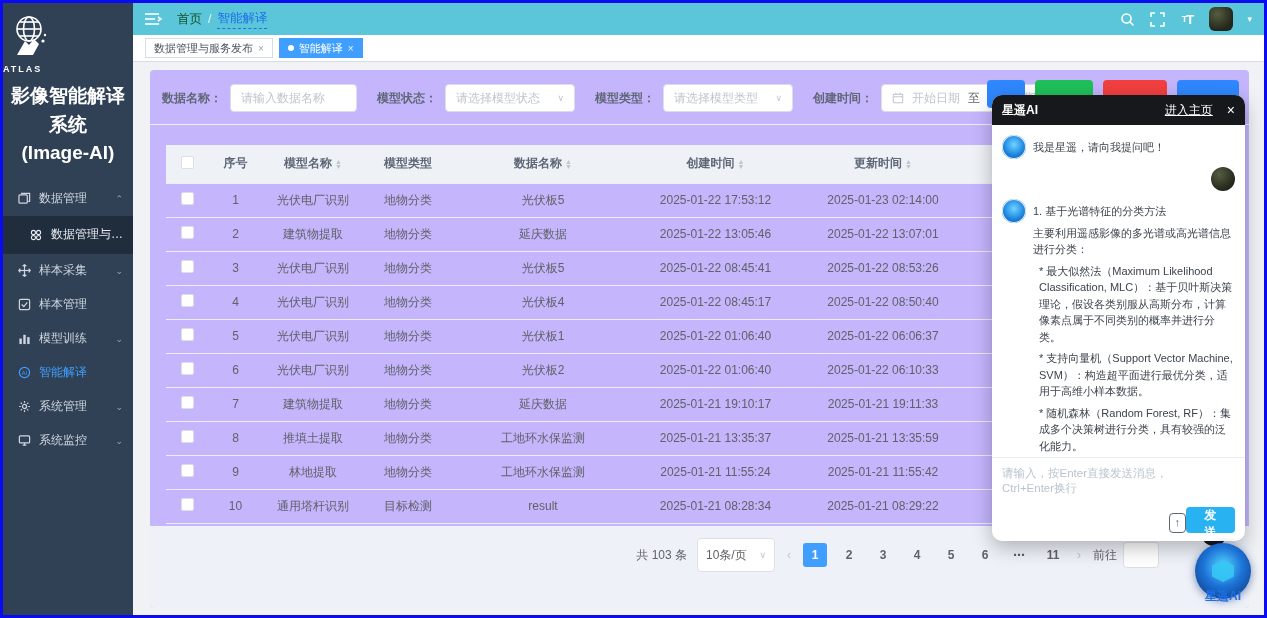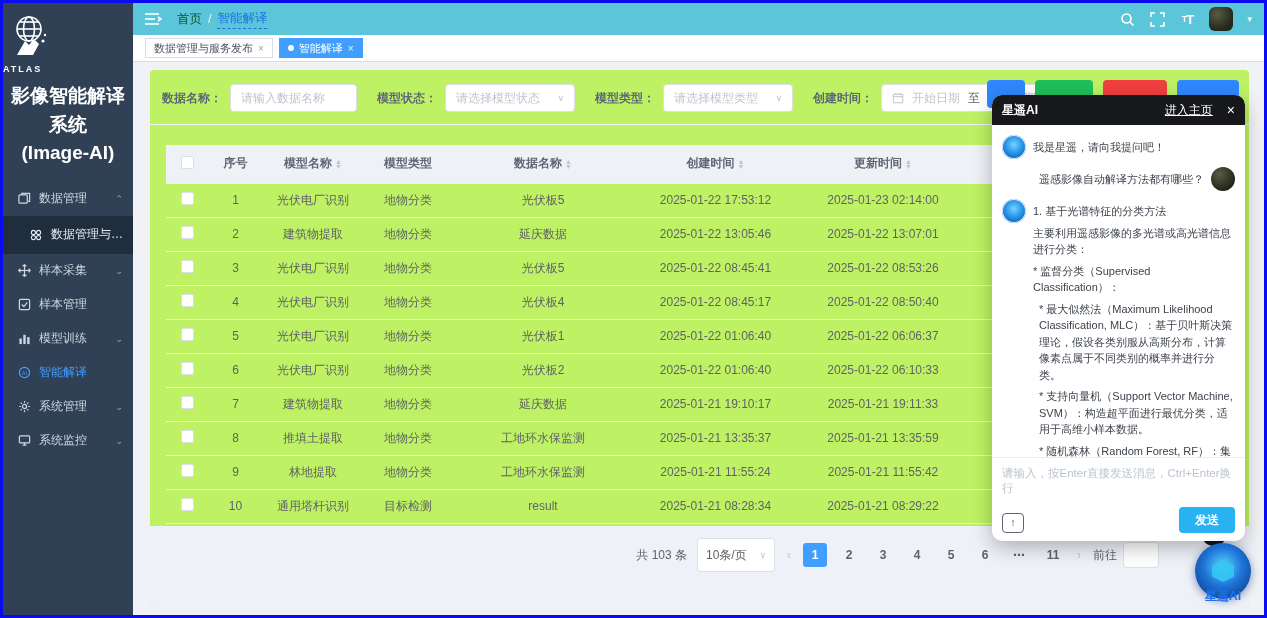--- a/index.html
+++ b/index.html
@@ -39,21 +39,21 @@
 
   .tabbar { height:27px; background:#fff; border-bottom:1px solid #d8dce5; display:flex; align-items:center; gap:6px; padding:0 12px; flex:0 0 27px; }
   .tab { height:20px; display:flex; align-items:center; gap:5px; padding:0 8px; border:1px solid #d8dce5; background:#fff; color:#495060; font-size:11px; cursor:pointer; }
   .tab .x { font-size:10px; color:#9aa2ad; }
   .tab.active { background:#409eff; border-color:#409eff; color:#fff; }
   .tab.active .x { color:#eaf4ff; }
   .tab .dot { width:6px; height:6px; border-radius:50%; background:#fff; }
 
   
   .content { flex:1; padding:8px 15px 7px 17px; position:relative; }
-  .card { position:relative; background:#bef264; border-radius:4px; height:100%; display:flex; flex-direction:column; overflow:hidden; }
+  .card { position:relative; background:#c4b5fd; border-radius:4px; height:100%; display:flex; flex-direction:column; overflow:hidden; }
   .filters { display:flex; align-items:center; padding:14px 0 12px 12px; border-bottom:1px solid #eef0f4; gap:0; }
   .fld { display:flex; align-items:center; margin-right:20px; }
   .fld > label { font-weight:bold; color:#5f6776; margin-right:8px; white-space:nowrap; }
   .txt-input, .sel-box, .date-box { height:28px; border:1px solid #dcdfe6; border-radius:4px; background:#fff; display:flex; align-items:center; padding:0 10px; color:#c0c4cc; }
   .txt-input input { border:none; outline:none; width:105px; font-size:12px; color:#606266; background:transparent; }
   .txt-input input::placeholder { color:#c0c4cc; }
   .sel-box { width:130px; justify-content:space-between; cursor:pointer; }
   .sel-box .sarrow { font-size:9px; color:#c0c4cc; }
   .date-box { width:200px; gap:8px; }
   .date-box .dtxt { color:#c0c4cc; }
@@ -91,21 +91,21 @@
   .msg { display:flex; margin-bottom:8px; }
   .msg.user { justify-content:flex-end; }
   .bot-avatar { width:24px; height:24px; border-radius:50%; flex:0 0 24px; margin-right:7px;
     background:radial-gradient(circle at 50% 40%, #6fd4ff 0%, #1e86e0 55%, #0b3f8f 100%); box-shadow:0 0 0 1px #d6ecff inset; }
   .user-avatar { width:24px; height:24px; border-radius:50%; flex:0 0 24px; margin-left:7px;
     background:radial-gradient(circle at 35% 30%,#565d41,#23261a 70%); }
   .msg .mtext { padding-top:4px; }
   .longmsg .para { margin-bottom:5px; }
   .longmsg .ind1 { padding-left:0; }
   .longmsg .ind2 { padding-left:6px; }
-  .chat-input { border-top:1px solid #e9ecf0; flex:0 0 84px; padding:8px 10px 8px; display:flex; flex-direction:column; }
+  .chat-input { border-top:1px solid #e9ecf0; flex:0 0 84px; padding:8px 10px 8px; display:flex; flex-direction:row; }
   .chat-input .ph { color:#bac3cf; font-size:11.5px; }
   .chat-input .row { margin-top:auto; display:flex; align-items:flex-end; }
   .upload { width:22px; height:20px; border:1.5px solid #5f6776; border-radius:4px; position:relative; cursor:pointer; }
   .upload:after { content:"↑"; position:absolute; left:50%; top:45%; transform:translate(-50%,-50%); font-size:11px; color:#5f6776; }
   .send-btn { margin-left:auto; background:#29b2f2; color:#fff; border:none; border-radius:4px; height:26px; padding:0 16px; font-size:12px; font-weight:bold; cursor:pointer; }
 
   
   .float-dark { position:absolute; left:1068px; top:517px; width:26px; height:26px; border-radius:50%; background:#15171b; z-index:40; }
   .float-ai { position:absolute; left:1062px; top:540px; width:56px; height:56px; border-radius:50%; z-index:60; cursor:pointer;
     background:radial-gradient(circle at 50% 42%, #57d8ff 0%, #1d74d8 45%, #0a2e74 100%); box-shadow:0 2px 8px rgba(10,40,120,.5); display:flex; align-items:center; justify-content:center; }
@@ -516,29 +516,27 @@
         <span class="chat-title">星遥AI</span>
         <span class="chat-home">进入主页</span>
         <span class="chat-close">×</span>
       </div>
       <div class="chat-body">
         <div class="msg bot">
           <span class="bot-avatar"></span>
           <span class="mtext">我是星遥，请向我提问吧！</span>
         </div>
         <div class="msg user">
-          <span class="mtext">遥感影像自动解译方法都有哪些？</span>
           <span class="user-avatar"></span>
         </div>
         <div class="msg bot">
           <span class="bot-avatar"></span>
           <div class="mtext longmsg">
             <div class="para ind1">1. 基于光谱特征的分类方法</div>
             <div class="para ind1">主要利用遥感影像的多光谱或高光谱信息进行分类：</div>
-            <div class="para ind1">* 监督分类（Supervised Classification）：</div>
             <div class="para ind2">* 最大似然法（Maximum Likelihood Classification, MLC）：基于贝叶斯决策理论，假设各类别服从高斯分布，计算像素点属于不同类别的概率并进行分类。</div>
             <div class="para ind2">* 支持向量机（Support Vector Machine, SVM）：构造超平面进行最优分类，适用于高维小样本数据。</div>
             <div class="para ind2">* 随机森林（Random Forest, RF）：集成多个决策树进行分类，具有较强的泛化能力。</div>
 
           </div>
         </div>
       </div>
       <div class="chat-input">
         <span class="ph">请输入，按Enter直接发送消息，Ctrl+Enter换行</span>
         <div class="row">

